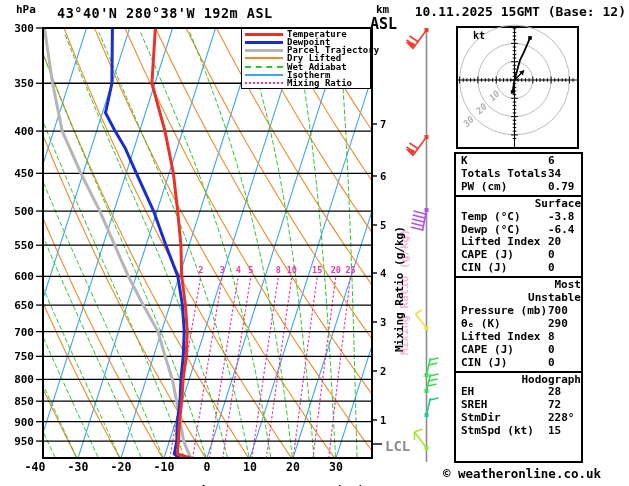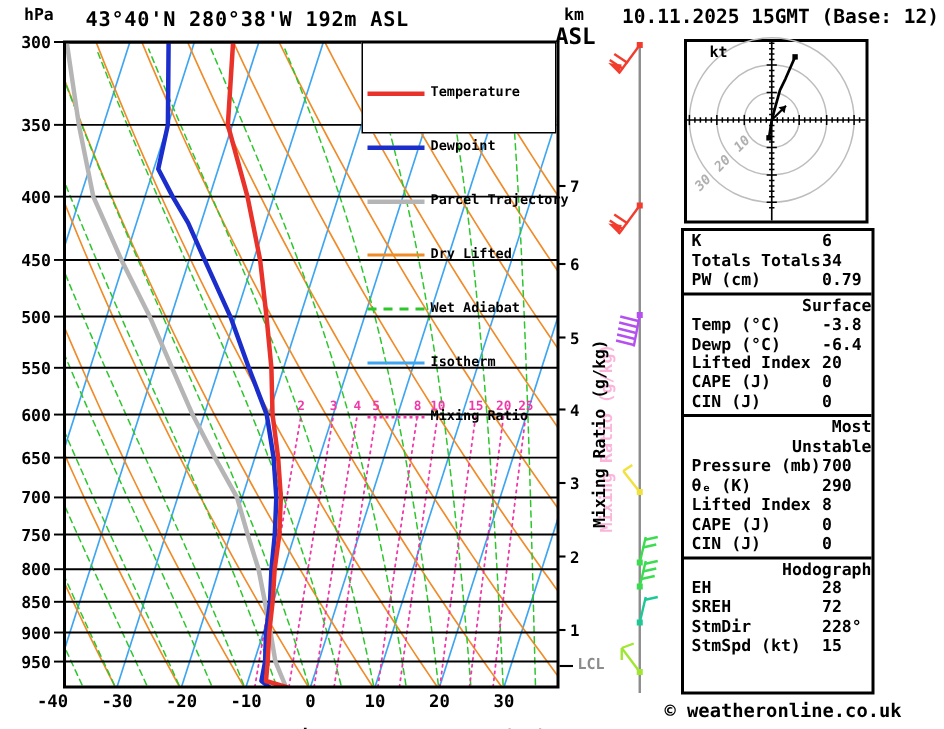--- a/index.html
+++ b/index.html
@@ -5,29 +5,29 @@
   html,body{margin:0;padding:0;background:#fff;}
   .stage{position:relative;width:629px;height:486px;background:#fff;overflow:hidden;
          font-family:"DejaVu Sans Mono","Liberation Mono",monospace;font-weight:bold;color:#000;}
   .abs{position:absolute;}
   #main-title{left:57px;top:5px;font-size:13.5px;letter-spacing:.5px;white-space:nowrap;}
   #date-title{right:3px;top:4px;font-size:13px;white-space:nowrap;}
   #hpa-unit{left:16px;top:3px;font-size:11px;}
   #km-unit{left:376px;top:3px;font-size:11px;}
   #asl-unit{left:370px;top:15px;font-size:15px;}
   #xaxis-label{left:75px;top:483px;width:290px;text-align:right;font-size:12.5px;white-space:nowrap;}
-  #lcl-label{left:385px;top:438px;font-size:10px;color:#8c8c8c;}
+  #lcl-label{left:385px;top:438px;font-size:14px;color:#8c8c8c;}
   #mixing-label{left:393px;top:352px;font-size:11px;white-space:nowrap;
      transform:rotate(-90deg);transform-origin:0 0;
      text-shadow:-3px 5px 0 rgba(248,120,190,.55);}
   #kt-label{left:461px;top:30px;font-size:10px;padding-left:12px;}
   #copyright{left:443px;top:466px;font-size:12.5px;white-space:nowrap;text-align:center;}
   #legend-box{left:241px;top:28px;width:130px;height:61px;background:#fff;border:1.5px solid #000;
       box-sizing:border-box;display:flex;flex-direction:column;justify-content:space-around;padding:1px 0 1px 3px;}
-  .legend-row{display:flex;align-items:center;height:8px;margin-top:28px;}
+  .legend-row{display:flex;align-items:center;height:8px;}
   .legend-sample{width:38px;margin-right:4px;flex:0 0 38px;}
   .legend-text{font-size:9px;line-height:8px;white-space:nowrap;}
   #metrics-table{left:454px;top:152px;width:129px;height:311px;background:#fff;border:2px solid #000;
       box-sizing:border-box;font-size:11px;}
   .tbl-section{border-top:2px solid #000;padding:1px 0;}
   .tbl-section:first-child{border-top:none;}
   .tbl-header{text-align:right;line-height:12.9px;padding-left:44px;}
   .tbl-row{position:relative;line-height:12.9px;white-space:nowrap;}
   .tbl-lbl{position:absolute;left:5px;}
   .tbl-val{position:absolute;left:92px;}

